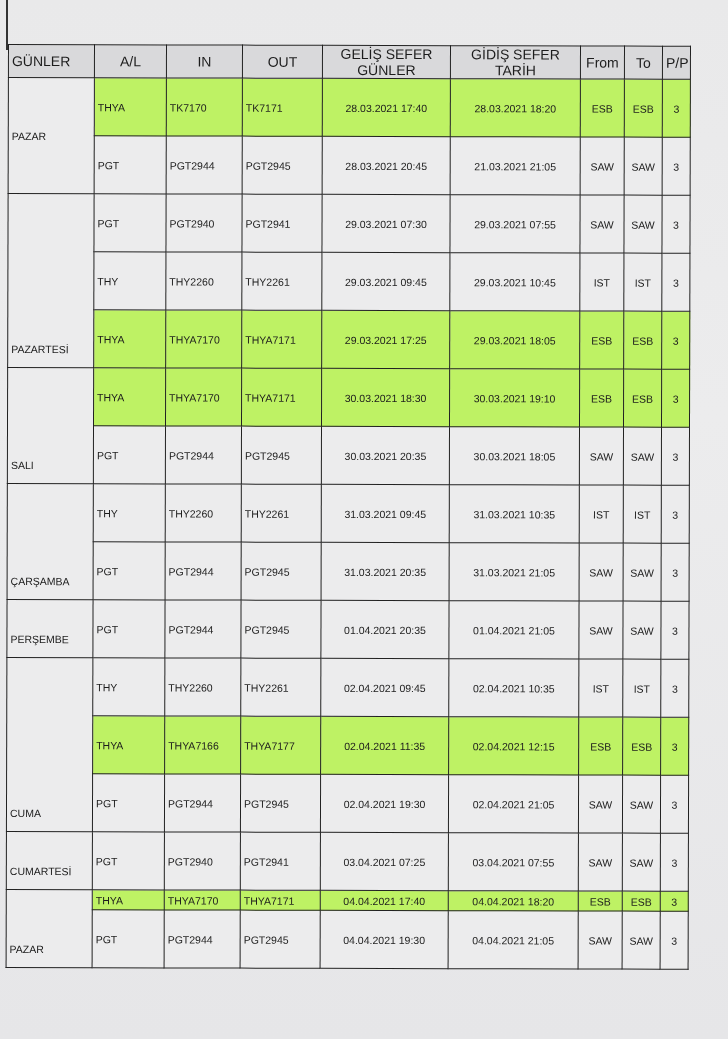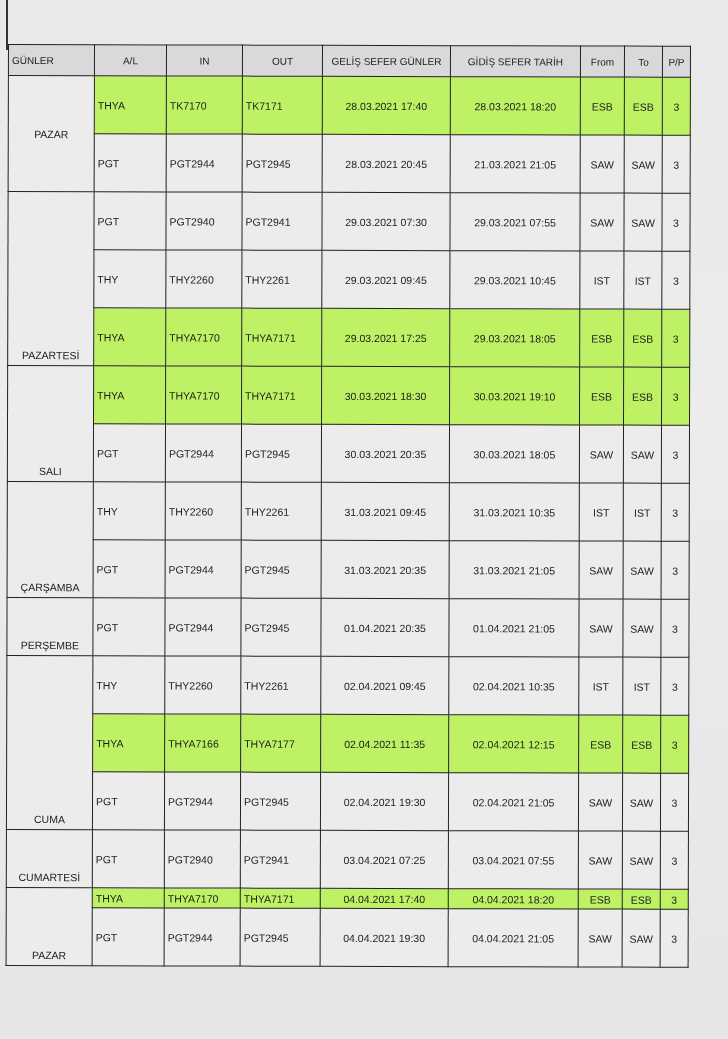--- a/index.html
+++ b/index.html
@@ -22,28 +22,28 @@
       border:1.5px solid #222;
       font-size:10.5px;
       padding:0 3px;
       vertical-align:middle;
       background:#ececed;
     }
     table.sched th {
       height:30px;
       font-weight:normal;
       background:#d9d9db;
-      font-size:10px;
+      font-size:14px;
     }
     th.gunler { text-align:left; font-size:12px; background:#ebebec; border-left:2px solid #222; }
     td.day {
-      text-align:center; font-size:12px; background:#ebebec;
+      text-align:left; font-size:12px; background:#ebebec;
       border-left:2px solid #222;
     }
-    td.day.bottom { vertical-align:bottom; padding-bottom:4px; }
+    td.day.bottom { vertical-align:bottom; padding-bottom:12px; }
     td.c { text-align:center; }
     td.l { text-align:left; }
     tr.r { height:58px; }
     tr.r.short { height:20px; }
     tr.hl td.cell { background: #bef264; }
   </style>
 </head>
 <body>
 
 <div class="left-edge"></div>

